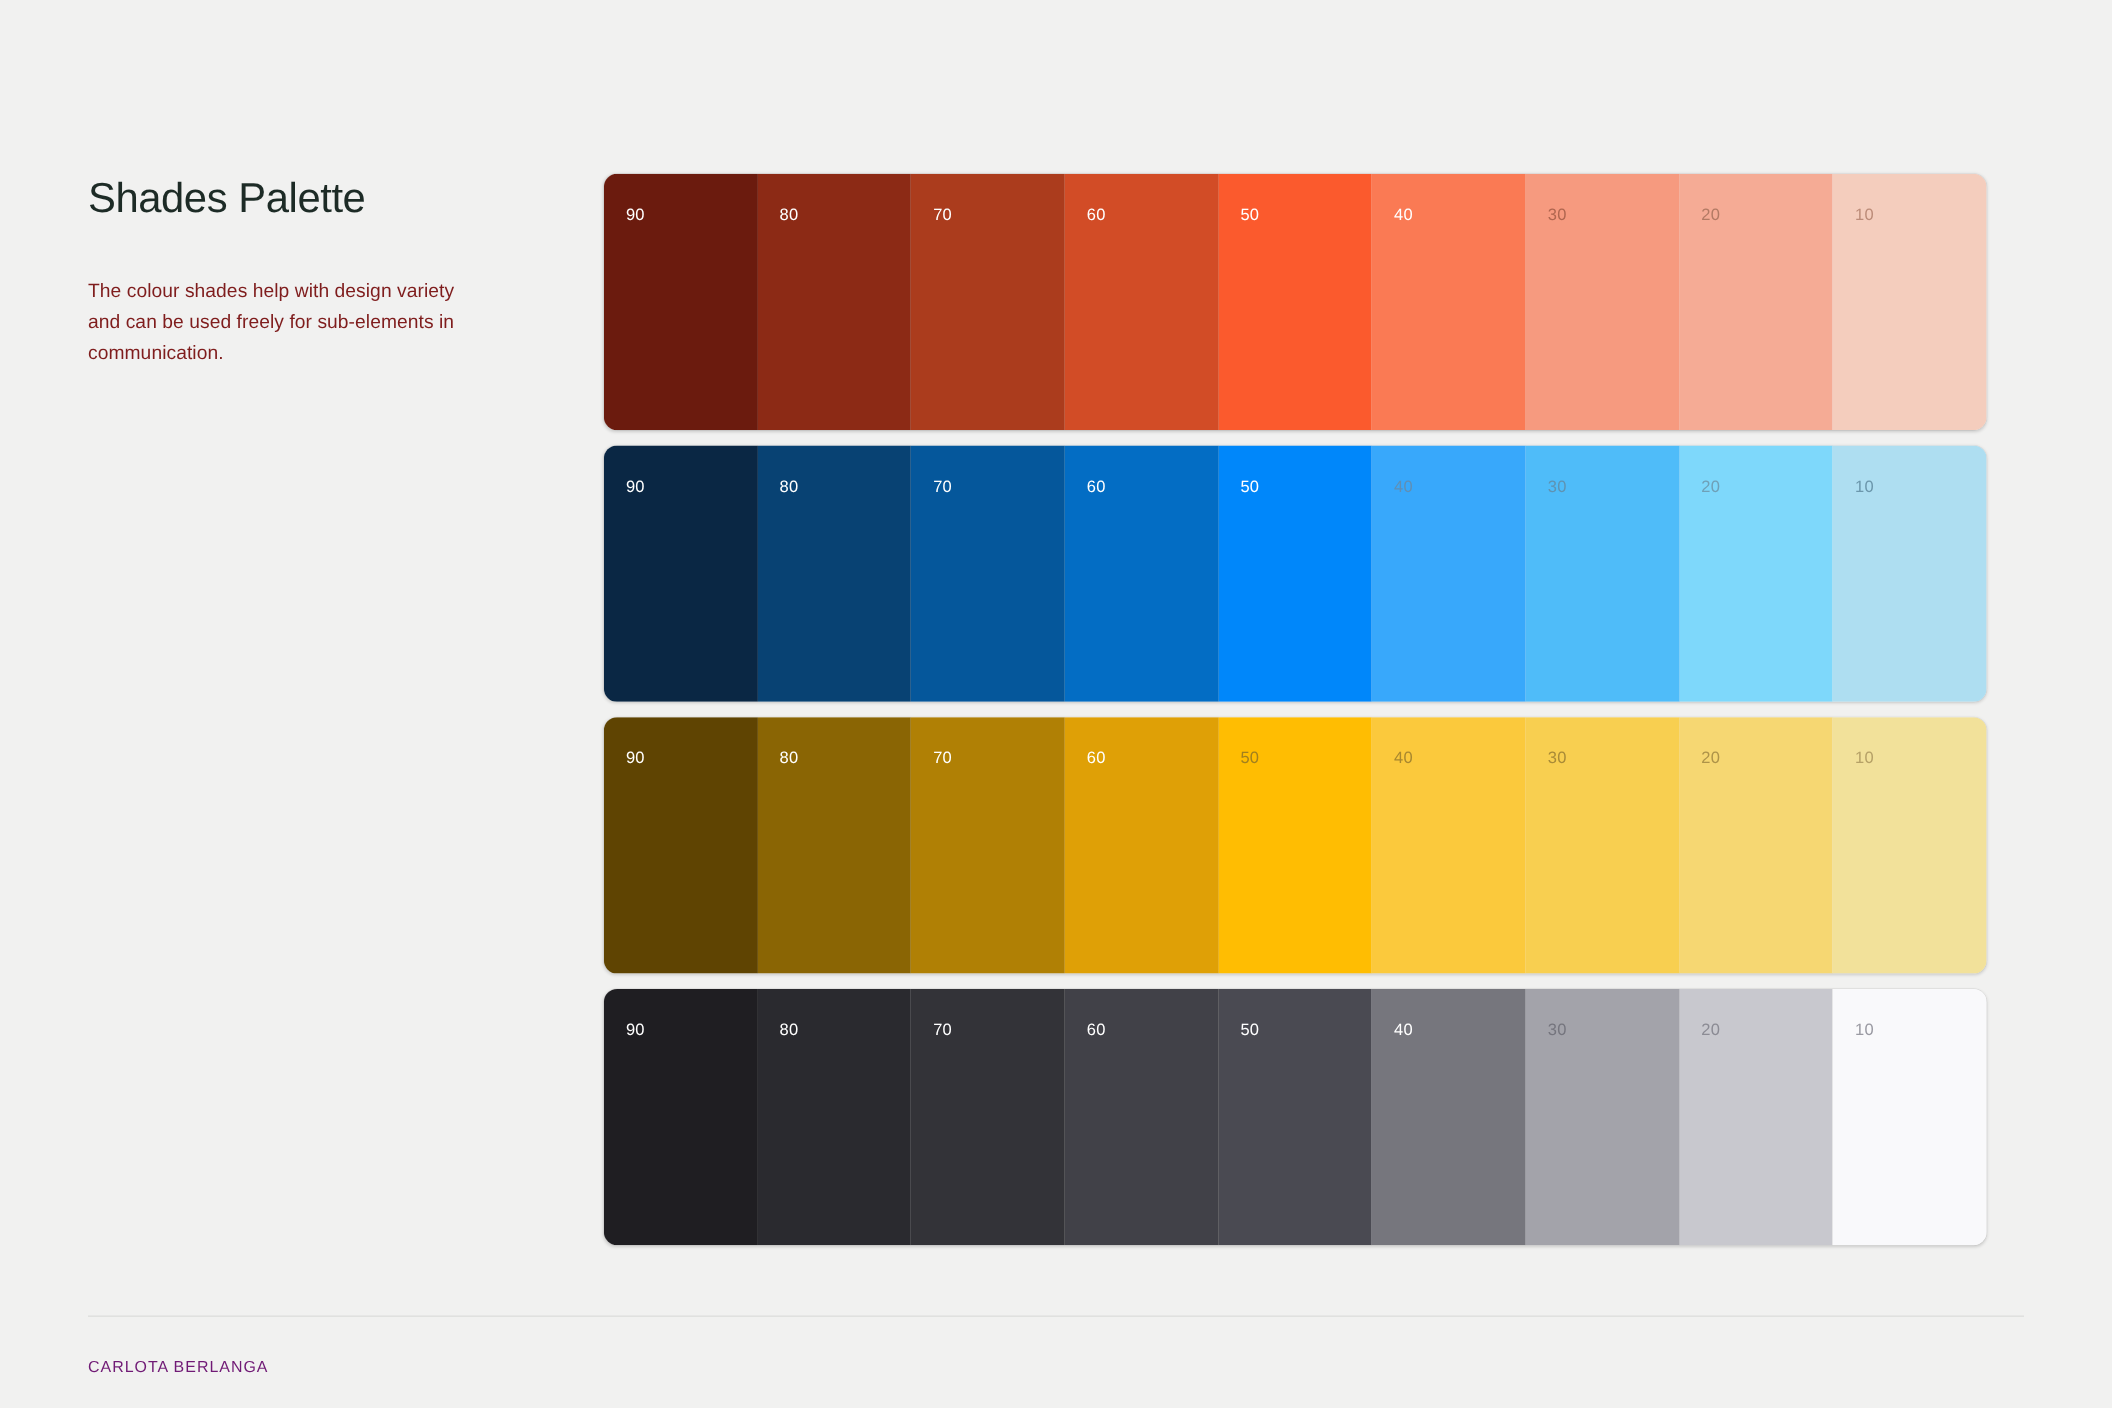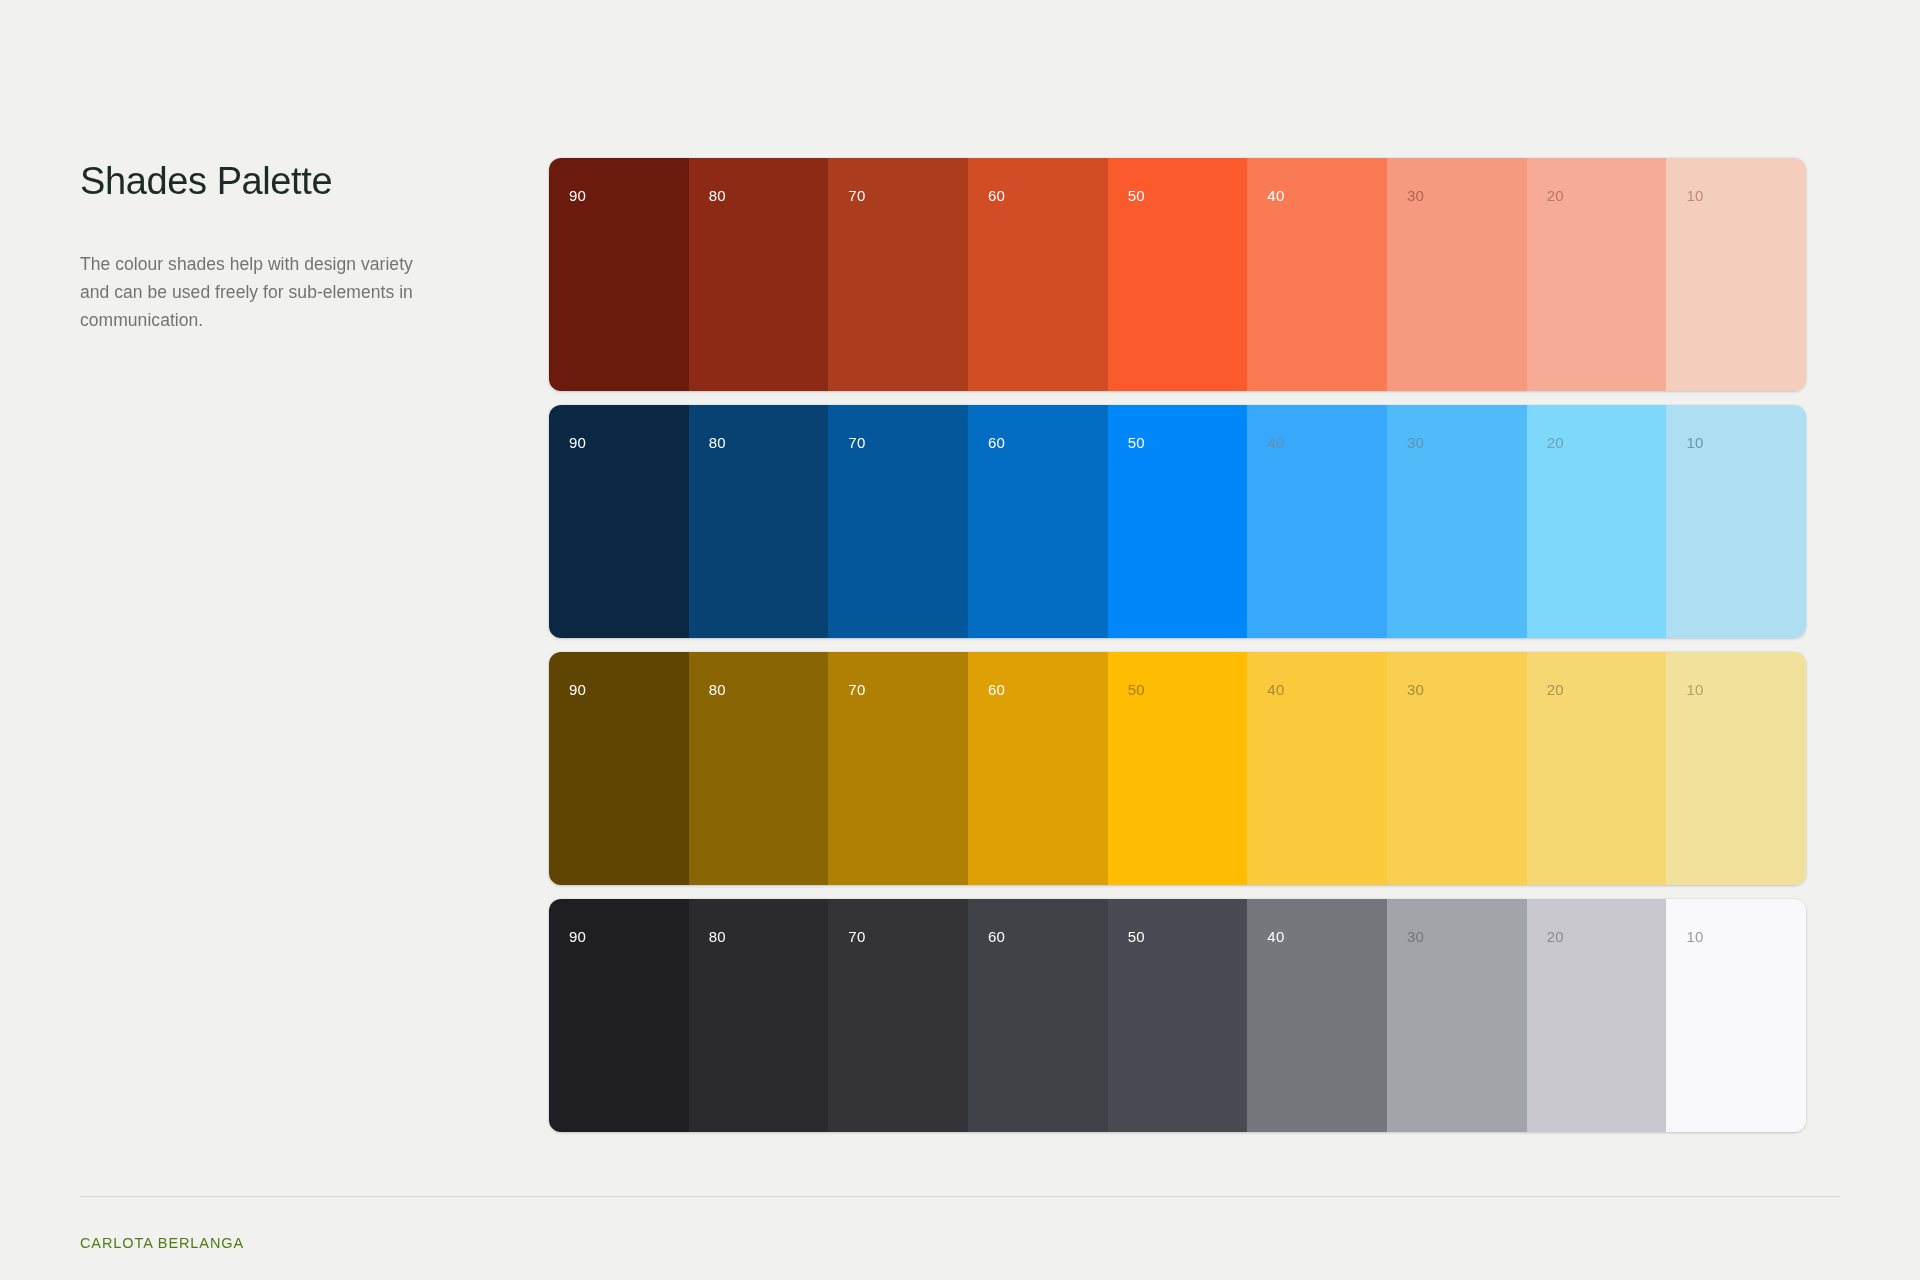--- a/index.html
+++ b/index.html
@@ -32,21 +32,21 @@
     font-size: 38px;
     font-weight: 400;
     letter-spacing: -0.4px;
     color: #1d2b26;
     margin: 0 0 46px 0;
     line-height: 1.15;
   }
   .page-desc {
     font-size: 17.5px;
     line-height: 1.62;
-    color: #737373;
+    color: #7f1d1d;
     margin: 0;
     letter-spacing: 0.05px;
   }
 
   
   .palette {
     position: absolute;
     left: 521px;
     top: 158px;
     width: 1257px;
@@ -88,21 +88,21 @@
     width: 1760px;
     height: 1px;
     background: #d9dad7;
   }
   .footer-name {
     position: absolute;
     left: 80px;
     top: 1235px;
     font-size: 14.5px;
     letter-spacing: 0.9px;
-    color: #4d7c0f;
+    color: #701a75;
   }
 </style>
 </head>
 <body style="background: rgb(241, 241, 240);">
 
 <div class="page">
 
   <div class="intro">
     <h1 class="page-title">Shades Palette</h1>
     <p class="page-desc">The colour shades help with design variety and can be used freely for sub-elements in communication.</p>

